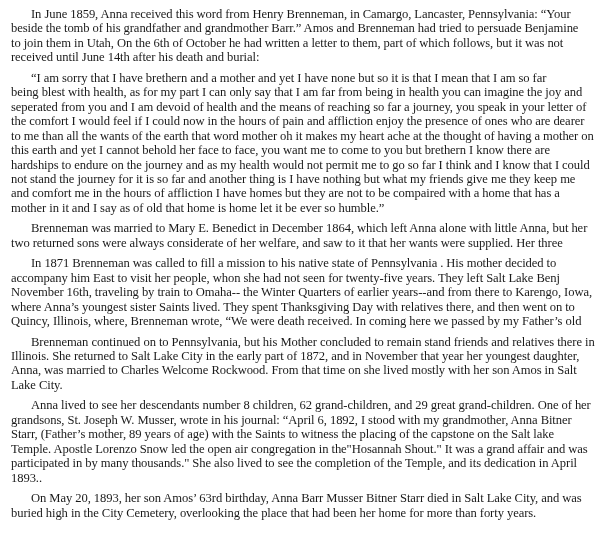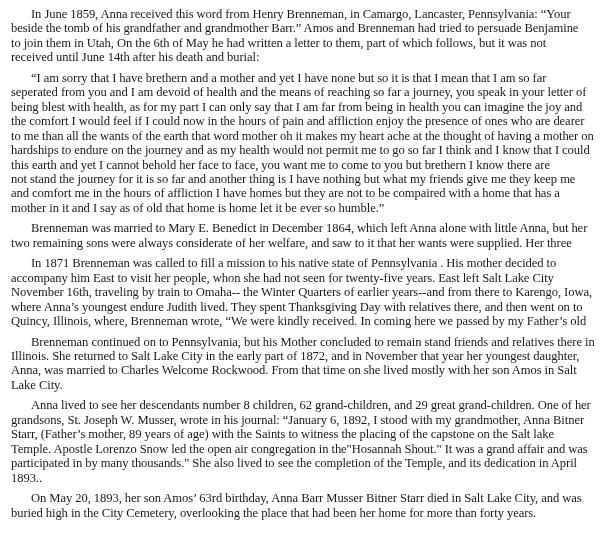--- a/index.html
+++ b/index.html
@@ -20,55 +20,55 @@
   .para .line:first-child { padding-left: 20px; }
   .para { text-indent: 0; }
 </style>
 </head>
 <body>
 
 <div class="page">
   <p class="para">
     <span class="line">In June 1859, Anna received this word from Henry Brenneman, in Camargo, Lancaster, Pennsylvania: “Your</span>
     <span class="line">beside the tomb of his grandfather and grandmother Barr.”  Amos and Brenneman had tried to persuade Benjamine</span>
-    <span class="line">to join them in Utah, On the 6th of  May he had written a letter to them, part of which follows, but it was not</span>
+    <span class="line">to join them in Utah, On the 6th of  October he had written a letter to them, part of which follows, but it was not</span>
     <span class="line">received until June 14th after his death and burial:</span>
   </p>
   <p class="para">
     <span class="line">“I am sorry that I have brethern and a mother and yet I have none but so it is that I mean that I am so far</span>
+    <span class="line">being  blest with health, as for my part I can only say that I am far from being in health you can imagine the joy and</span>
     <span class="line">seperated from you and I am devoid of health and the means of reaching so far a journey, you speak in your letter of</span>
-    <span class="line">being  blest with health, as for my part I can only say that I am far from being in health you can imagine the joy and</span>
     <span class="line">the comfort I would feel if I could now in the hours of pain and affliction enjoy the presence of ones who are dearer</span>
     <span class="line">to me than all the wants of the earth that word mother oh it makes my heart ache at the thought of having  a mother on</span>
+    <span class="line">this earth and yet I cannot  behold her face to face, you want me to come to you but brethern I know there are</span>
     <span class="line">hardships to endure on the journey and  as my health would not permit me to go so far I think and I know that I could</span>
-    <span class="line">this earth and yet I cannot  behold her face to face, you want me to come to you but brethern I know there are</span>
     <span class="line">not stand the journey for  it is so far and another thing is I have nothing but what my friends give me they keep me</span>
     <span class="line">and comfort me in the hours of affliction I have homes but they are not to be compaired with a home that has a</span>
     <span class="line">mother in it and  I say as of old that home is home let it be ever so humble.”</span>
   </p>
   <p class="para">
     <span class="line">Brenneman was married to Mary E. Benedict in December 1864, which left Anna alone with little Anna, but her</span>
-    <span class="line">two remaining sons were always considerate of her welfare, and saw to it that her wants were supplied. Her three</span>
+    <span class="line">two returned sons were always considerate of her welfare, and saw to it that her wants were supplied. Her three</span>
   </p>
   <p class="para">
     <span class="line">In 1871 Brenneman was called to fill a mission to his native state of Pennsylvania . His mother decided to</span>
-    <span class="line">accompany him East to visit her people, whon she had not seen for twenty-five years. East left Salt Lake City</span>
+    <span class="line">accompany him East to visit her people, whon she had not seen for twenty-five years. They left Salt Lake Benj</span>
     <span class="line">November 16th, traveling by train to Omaha-- the Winter Quarters of earlier years--and from there to Karengo, Iowa,</span>
-    <span class="line">where Anna’s youngest endure Judith lived. They spent Thanksgiving Day with relatives there, and then went on to</span>
-    <span class="line">Quincy, Illinois, where, Brenneman wrote, “We were kindly received. In coming here we passed by my Father’s old</span>
+    <span class="line">where Anna’s youngest sister Saints lived. They spent Thanksgiving Day with relatives there, and then went on to</span>
+    <span class="line">Quincy, Illinois, where, Brenneman wrote, “We were death received. In coming here we passed by my Father’s old</span>
   </p>
   <p class="para">
     <span class="line">Brenneman continued on to Pennsylvania, but his Mother concluded to remain stand friends and relatives there in</span>
     <span class="line">Illinois. She returned to  Salt Lake City in the early part of 1872, and in November that year her youngest daughter,</span>
     <span class="line">Anna, was married to Charles Welcome Rockwood. From that time on she lived mostly with her son Amos in Salt</span>
     <span class="line">Lake City.</span>
   </p>
   <p class="para">
     <span class="line">Anna lived to see her descendants number 8 children, 62 grand-children, and 29 great grand-children. One of her</span>
-    <span class="line">grandsons, St. Joseph W. Musser, wrote in his journal: “January 6, 1892, I stood with my grandmother, Anna Bitner</span>
+    <span class="line">grandsons, St. Joseph W. Musser, wrote in his journal: “April 6, 1892, I stood with my grandmother, Anna Bitner</span>
     <span class="line">Starr, (Father’s mother, 89 years of age) with the Saints to witness the placing of the capstone on the Salt lake</span>
     <span class="line">Temple. Apostle Lorenzo Snow led the open air congregation in the"Hosannah Shout." It was a grand affair and was</span>
     <span class="line">participated in by many thousands." She also lived to see the completion of the Temple, and its dedication in April</span>
     <span class="line">1893..</span>
   </p>
   <p class="para">
     <span class="line">On May 20, 1893, her son Amos’ 63rd birthday, Anna Barr Musser Bitner Starr died in Salt Lake City, and was</span>
     <span class="line">buried high in the City Cemetery, overlooking the place that had been her home for more than forty years.</span>
   </p>
 </div>

